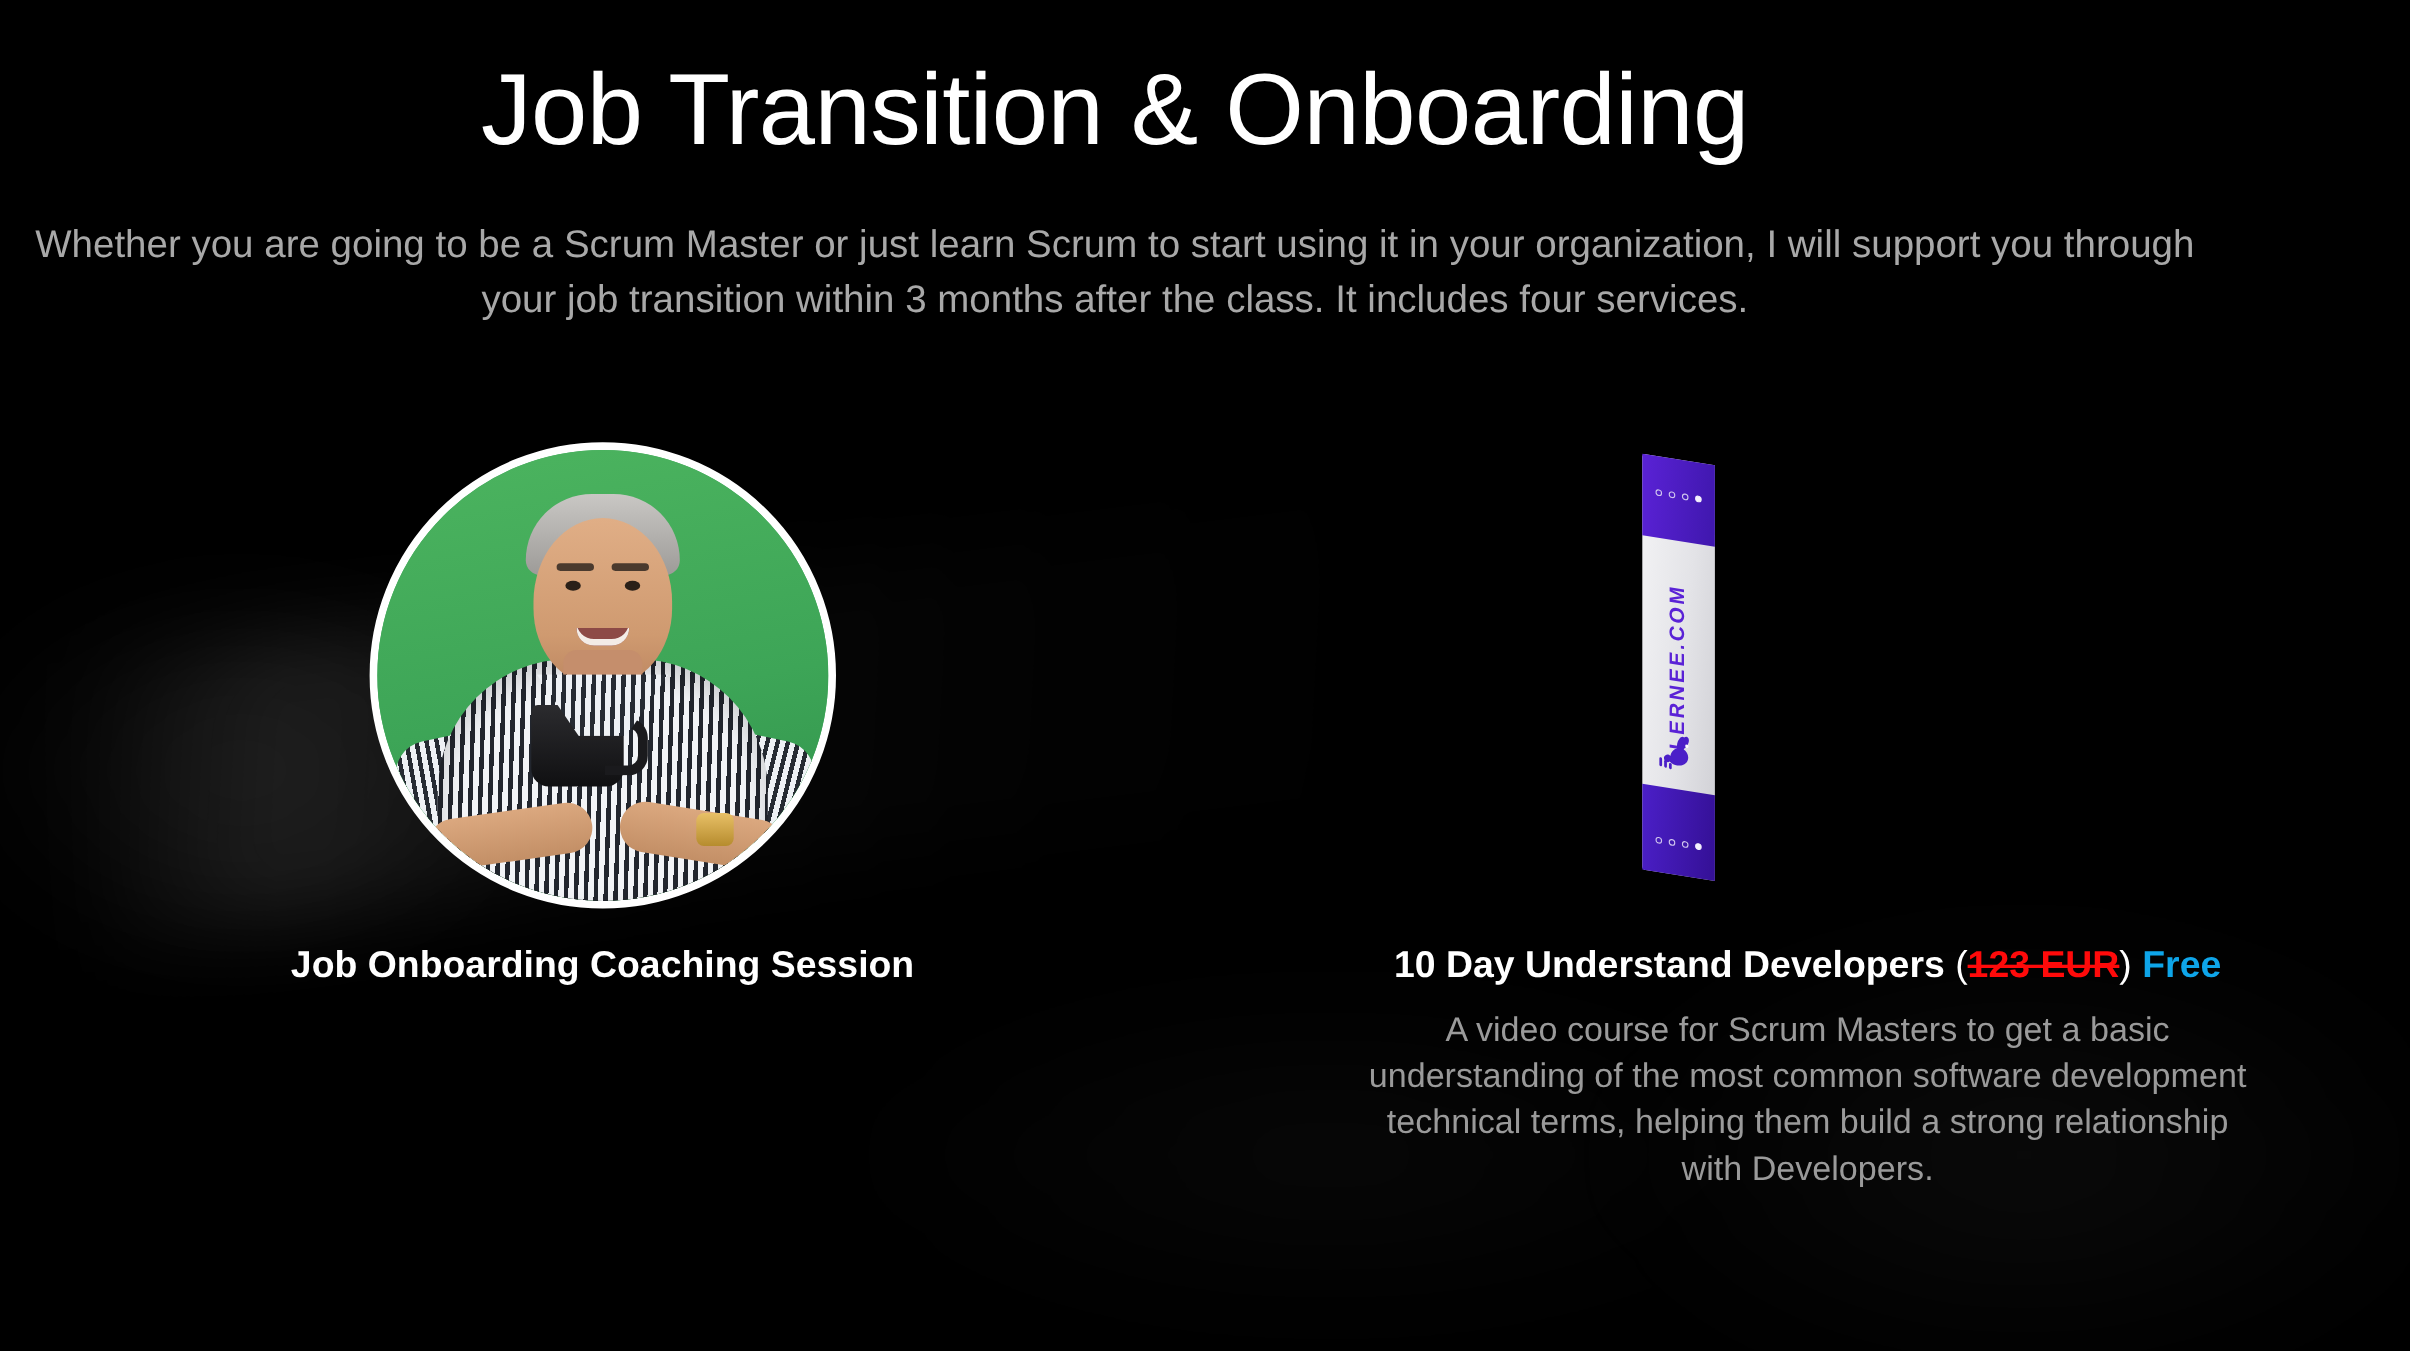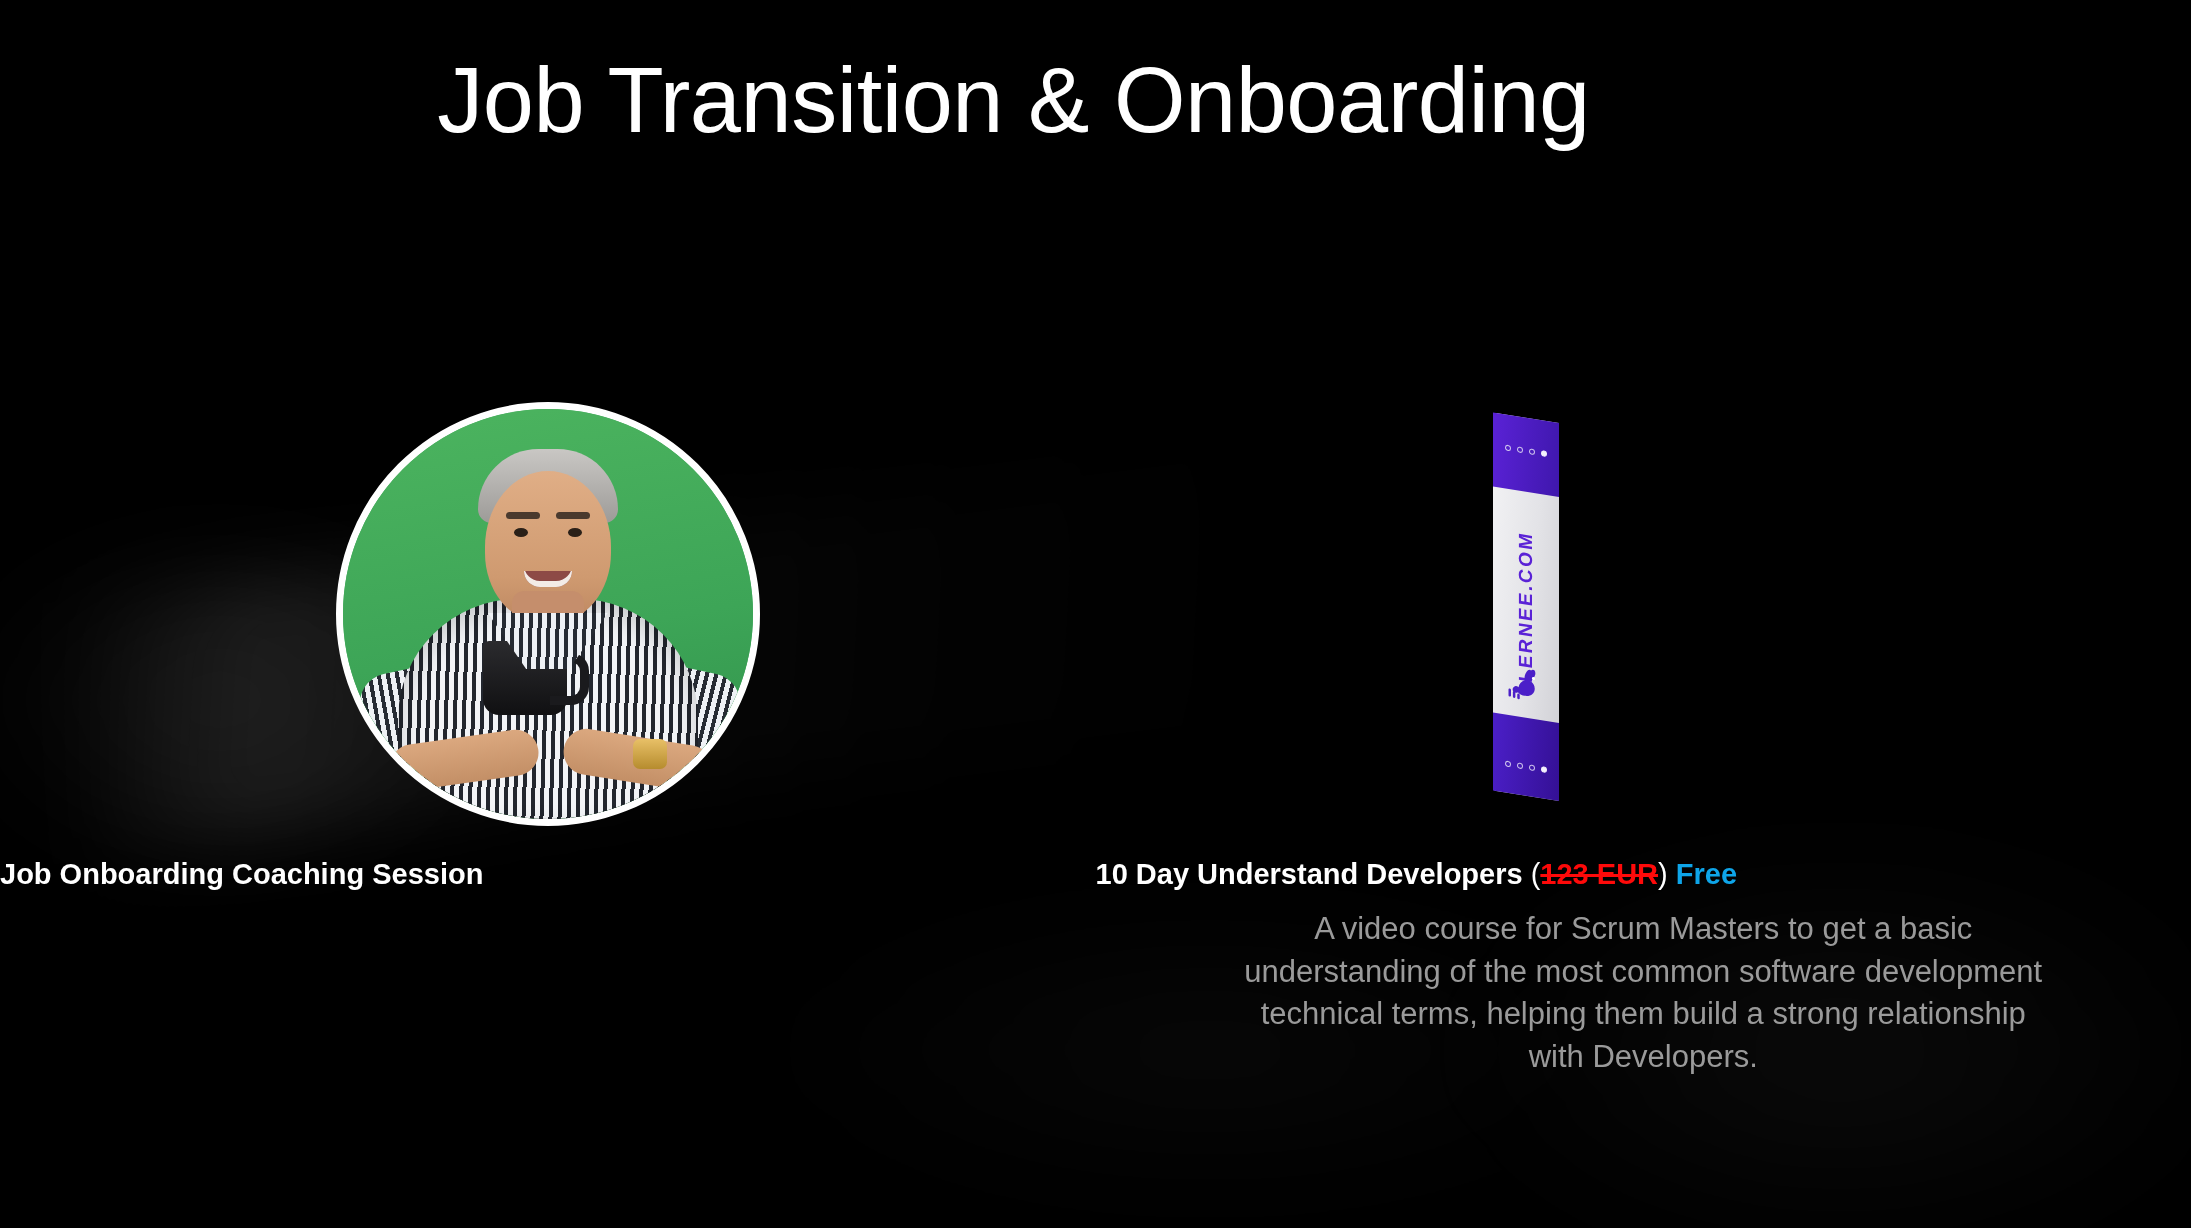--- a/index.html
+++ b/index.html
@@ -240,21 +240,22 @@
     font-size:27px; font-weight:700; letter-spacing:0.3px; color:#111;
   }
   .box-lifetime{
     position:absolute; left:0; right:0; bottom:28px; text-align:center;
     font-size:14px; font-weight:400; letter-spacing:1px; color:#333;
   }
 
   
   .card-title{
     margin-top:6px;
-    font-size:29px;
+    text-align:center;
+    font-size:34px;
     font-weight:700;
     color:#ffffff;
     line-height:1.25;
   }
   .price-old{
     color:#ff0a0a;
     text-decoration:line-through;
     text-decoration-thickness:3px;
   }
   .price-free{ color:#0ea5e9; }
@@ -277,20 +278,21 @@
 <div class="bg-layer">
   <div class="glow-soft-l"></div>
   <div class="glow-streak"></div>
   <div class="glow-center"></div>
   <div class="glow-soft-r"></div>
 </div>
 
 <div class="page">
 
   <h1 class="page-title">Job Transition &amp; Onboarding</h1>
+  <p class="page-subtitle">Whether you are going to be a Scrum Master or just learn Scrum to start using it in your organization, I will support you through your job transition within 3 months after the class. It includes four services.</p>
 
   <div class="cards">
 
     <div class="card">
       <div class="media">
         <div class="portrait">
           <div class="pt-bg"></div>
           <div class="pt-chair"></div>
           <div class="pt-sleeve-l"></div>
           <div class="pt-sleeve-r"></div>

